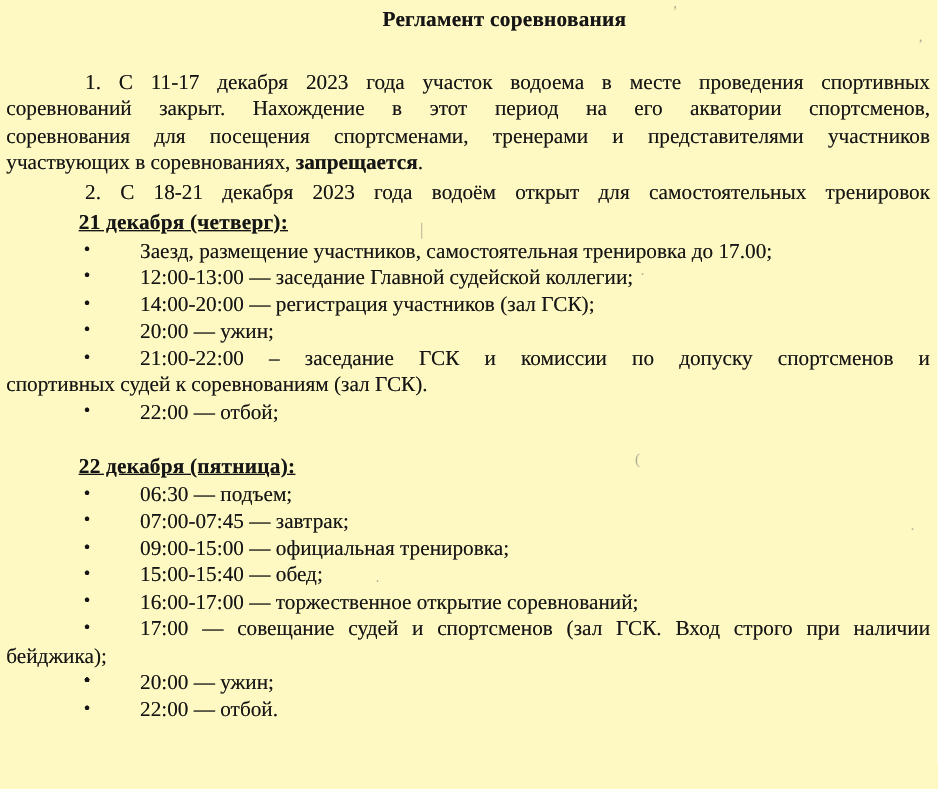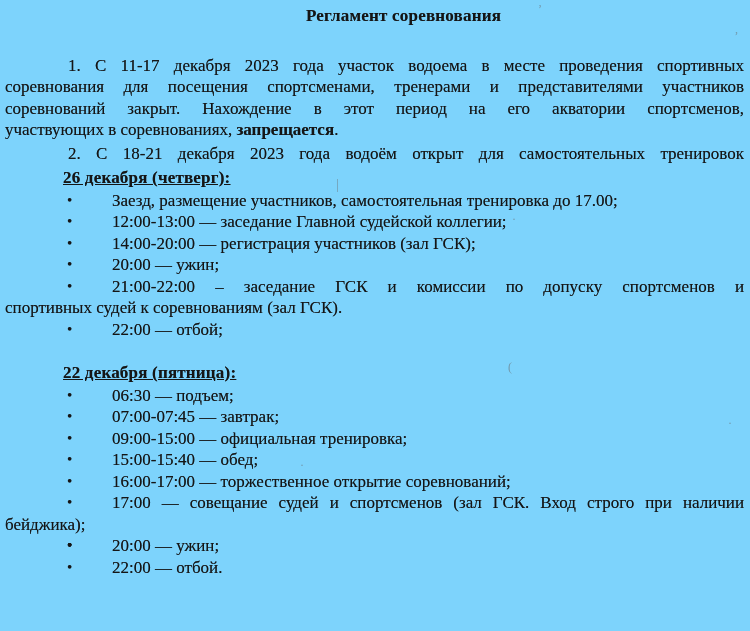--- a/index.html
+++ b/index.html
@@ -4,21 +4,21 @@
 <style>
   html, body {
     margin: 0;
     padding: 0;
     background: #ffffff;
   }
   .page {
     position: relative;
     width: 750px;
     height: 631px;
-    background: #7dd3fc;
+    background: #fef9c3;
     overflow: hidden;
     font-family: "Liberation Serif", "DejaVu Serif", serif;
     font-size: 17px;
     line-height: 21.5px;
     color: #151515;
     text-shadow: 0 0 0.5px rgba(20,20,20,0.55);
     box-sizing: border-box;
     padding: 0 6px 0 5px;
   }
   .doc-title {
@@ -73,30 +73,30 @@
 </style>
 </head>
 <body>
 
 <div class="page">
 
   <div class="doc-title">Регламент соревнования</div>
 
   <div class="para para-first">
     <div class="jl ind">1. С 11-17 декабря 2023 года участок водоема в месте проведения спортивных</div>
+    <div class="jl">соревнований закрыт. Нахождение в этот период на его акватории спортсменов,</div>
     <div class="jl">соревнования для посещения спортсменами, тренерами и представителями участников</div>
-    <div class="jl">соревнований закрыт. Нахождение в этот период на его акватории спортсменов,</div>
     <div><span>участвующих в соревнованиях, </span><b>запрещается</b><span>.</span></div>
   </div>
 
   <div class="para para-second">
     <div class="jl ind">2. С 18-21 декабря 2023 года водоём открыт для самостоятельных тренировок</div>
   </div>
 
-  <div class="day-heading heading-day1">26 декабря (четверг):</div>
+  <div class="day-heading heading-day1">21 декабря (четверг):</div>
 
   <div class="items">
     <div class="bullet-row">
       <span class="bullet">•</span>
       <span>Заезд, размещение участников, самостоятельная тренировка до 17.00;</span>
     </div>
     <div class="bullet-row">
       <span class="bullet">•</span>
       <span>12:00-13:00 — заседание Главной судейской коллегии;</span>
     </div>

